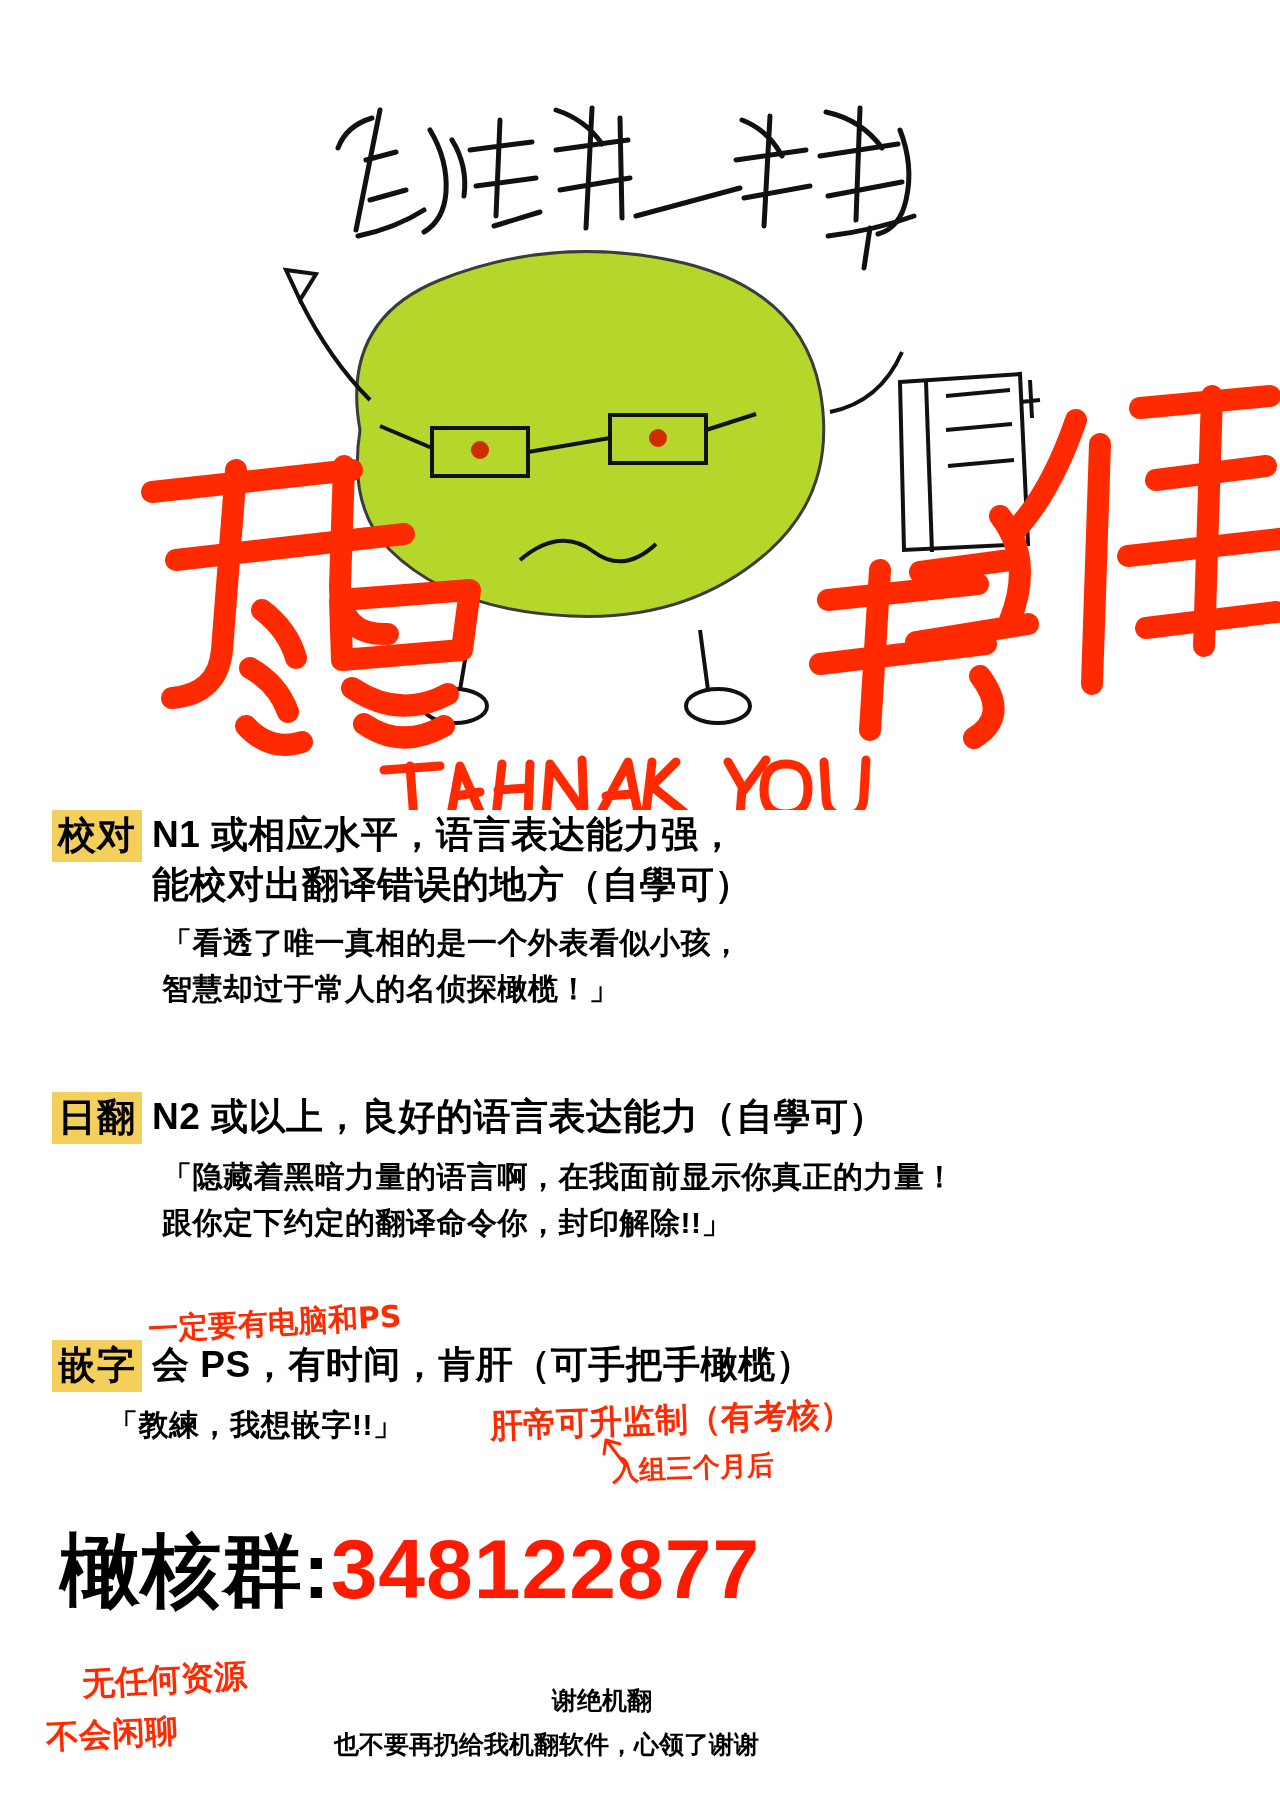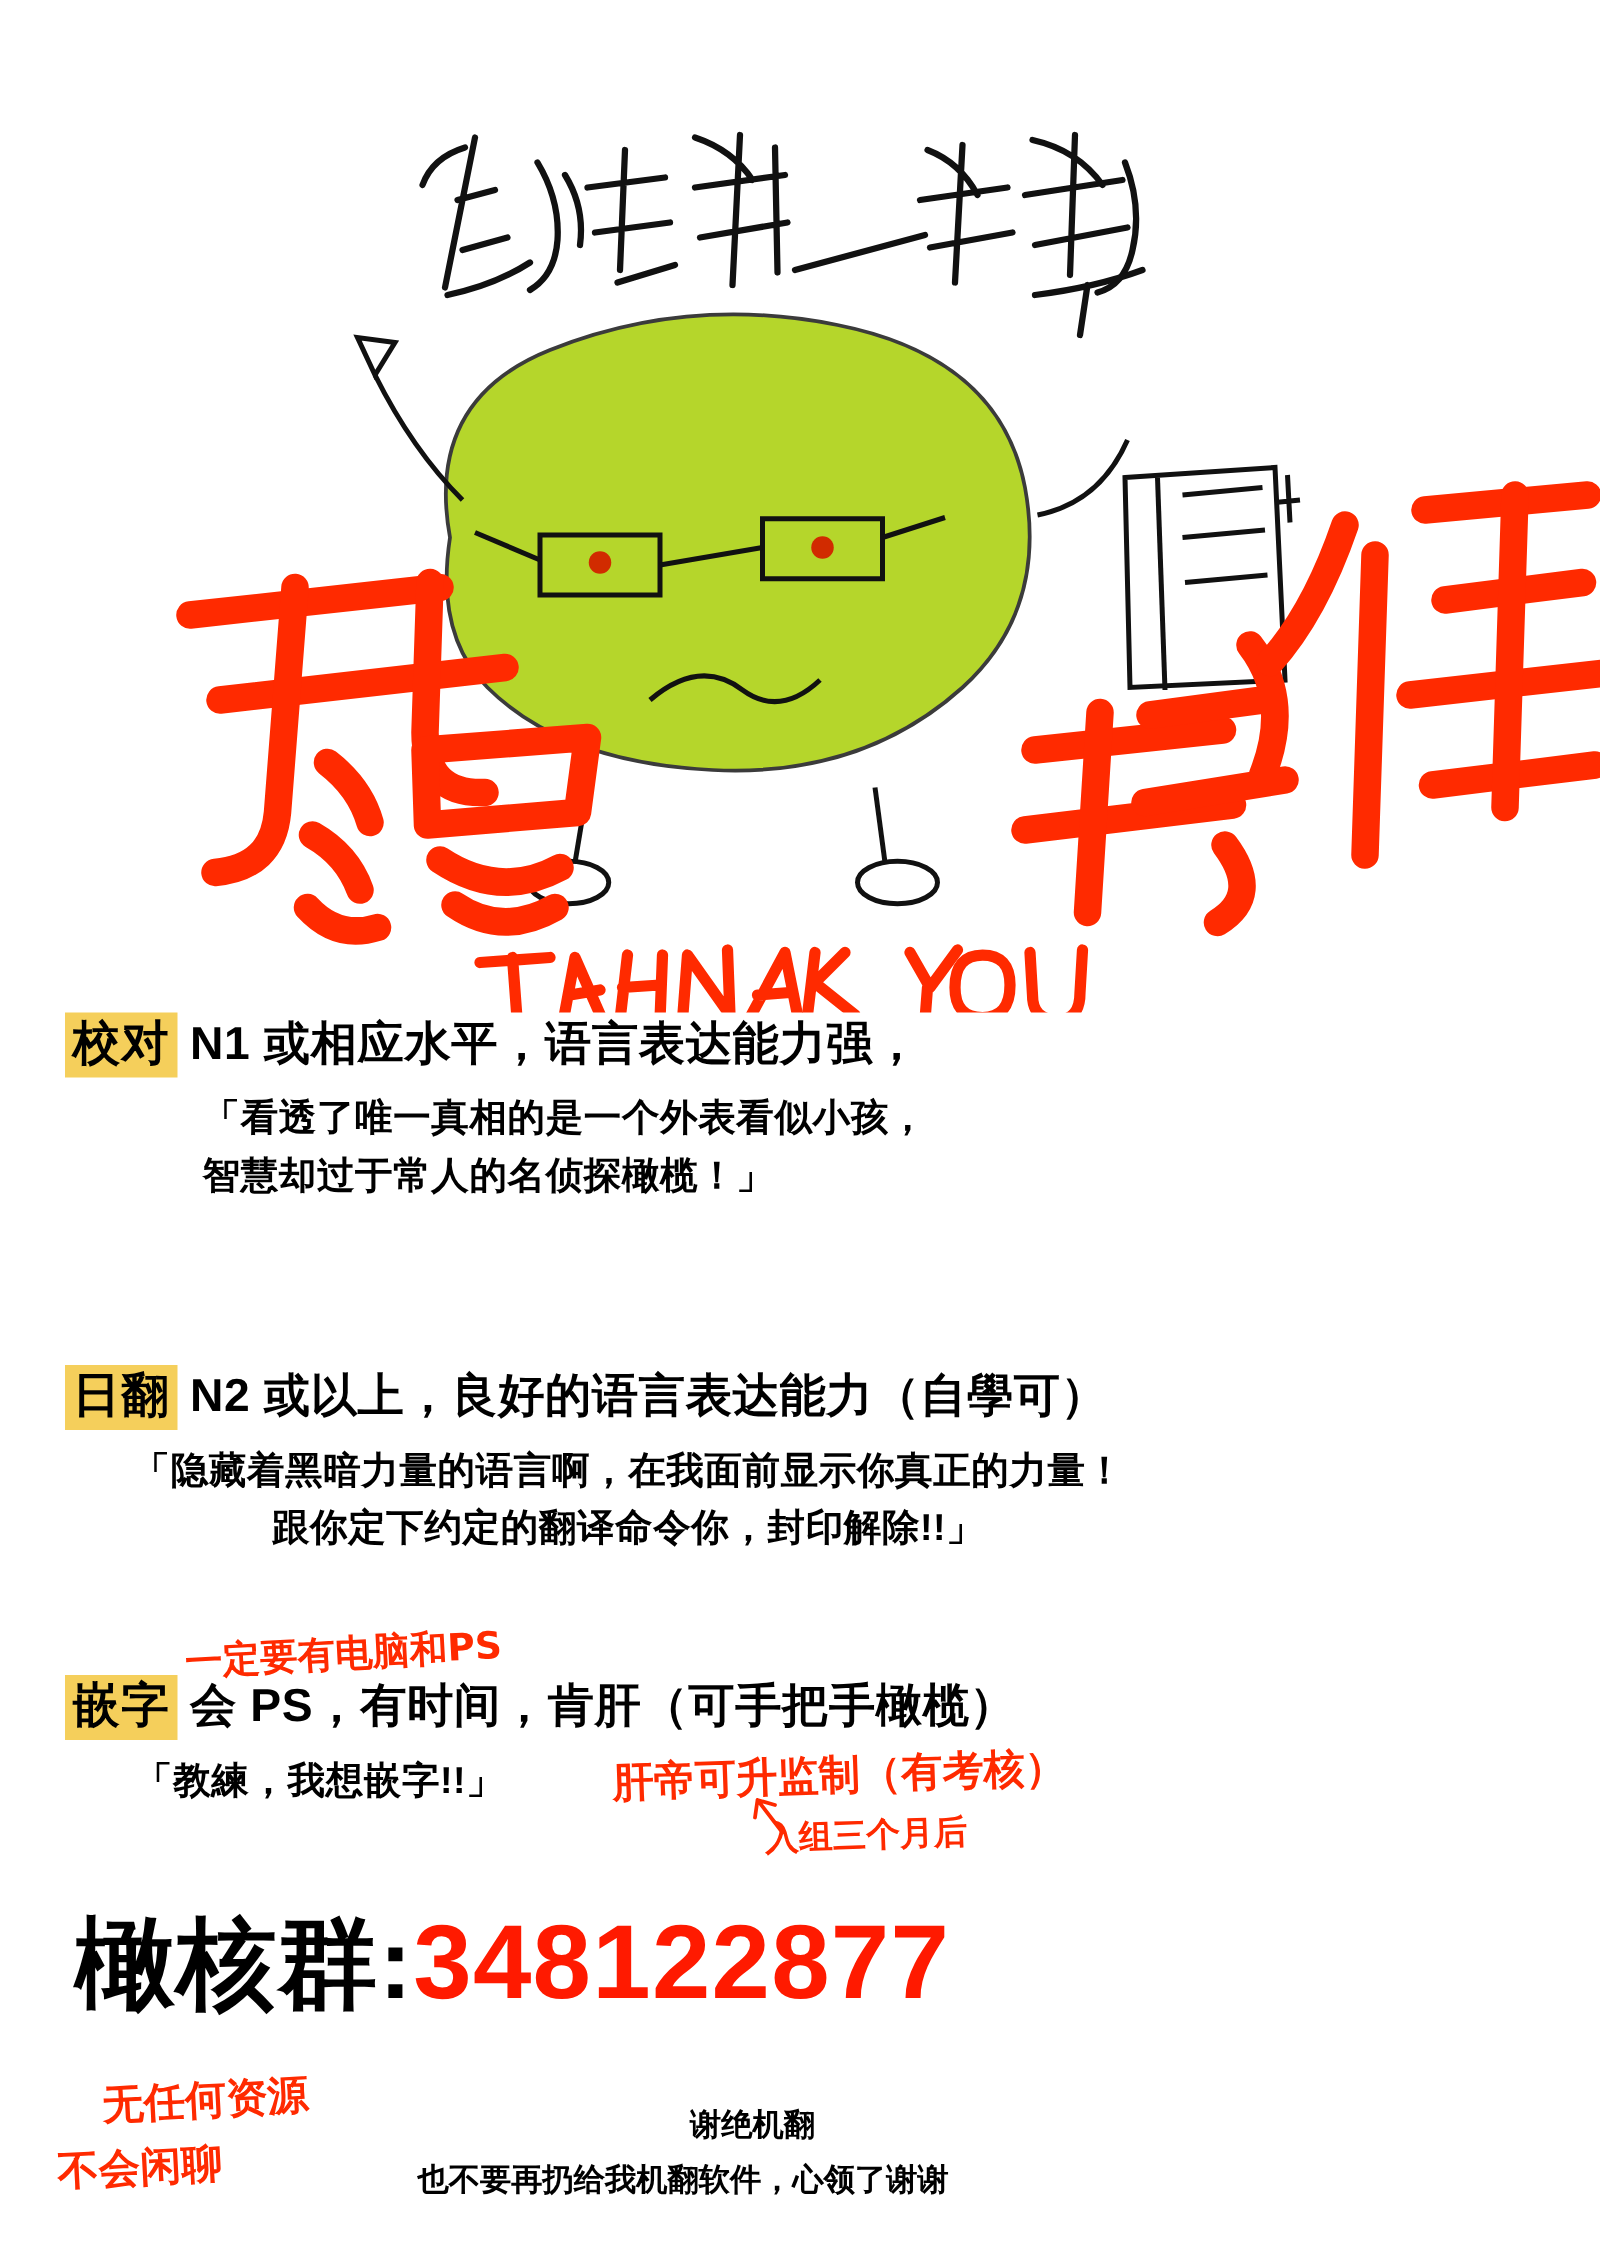--- a/index.html
+++ b/index.html
@@ -233,34 +233,35 @@
     </svg>
   </div>
 
   <div>
 
     <div class="block" style="top:810px;">
       <div class="block-head">
         <span class="tag">校对</span>
         <span class="req">
           <span>N1 或相应水平，语言表达能力强，</span><br>
+          <span>能校对出翻译错误的地方（自學可）</span>
         </span>
       </div>
       <div class="quote" style="margin-left:110px;">
         <span>「看透了唯一真相的是一个外表看似小孩，</span><br>
         <span>智慧却过于常人的名侦探橄榄！」</span>
       </div>
     </div>
 
     <div class="block" style="top:1092px;">
       <div class="block-head">
         <span class="tag">日翻</span>
         <span class="req">N2 或以上，良好的语言表达能力（自學可）</span>
       </div>
-      <div class="quote" style="margin-left:54px;text-align:center;">
+      <div class="quote" style="margin-left:110px;">
         <span>「隐藏着黑暗力量的语言啊，在我面前显示你真正的力量！</span><br>
         <span>跟你定下约定的翻译命令你，封印解除!!」</span>
       </div>
     </div>
 
     <div class="block" style="top:1340px;">
       <div class="block-head">
         <span class="tag">嵌字</span>
         <span class="req">会 PS，有时间，肯肝（可手把手橄榄）</span>
       </div>

